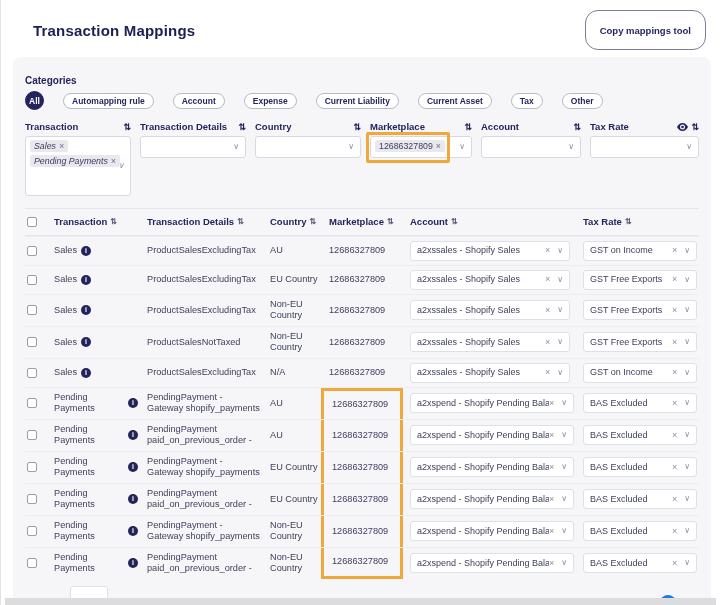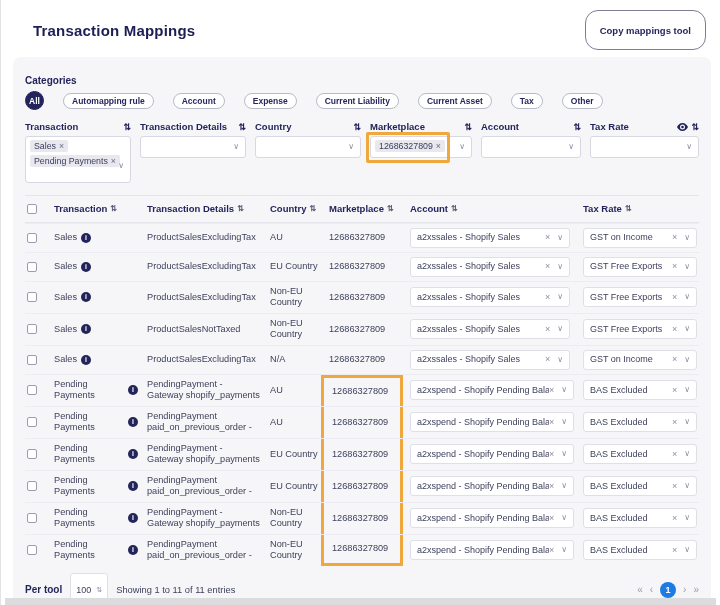--- a/index.html
+++ b/index.html
@@ -32,21 +32,21 @@
 
   
   .fields { display:grid; grid-template-columns:106px 106px 106px 102px 100px 1fr;
     column-gap:9px; margin-top:11px; align-items:start; }
   .f-head { display:flex; justify-content:space-between; align-items:center; font-size:9.5px;
     font-weight:bold; color:#23245c; }
   .f-icons { display:flex; gap:3px; align-items:center; color:#23245c; }
   .swap-ic { font-size:9px; font-weight:bold; cursor:pointer; }
   .fsel { position:relative; margin-top:4px; background:#fff; border:1px solid #d7d8e2;
     border-radius:3px; height:22px; }
-  .fsel.tall { height:47px; }
+  .fsel.tall { height:60px;font-style:italic; }
   .fsel .ch { position:absolute; right:6px; top:5px; color:#8d8fa3; font-size:8px; cursor:pointer; }
   .fsel.tall .ch { top:24px; }
   .tags { display:flex; flex-direction:column; gap:3px; padding:3px 4px; align-items:flex-start; }
   .tag { background:#e8e8ee; border-radius:2px; font-size:8.8px; color:#3c3d5e; padding:1px 4px;
     white-space:nowrap; }
   .tag .x { margin-left:3px; color:#6b6c85; cursor:pointer; }
   .mk-wrap { position:relative; }
   .hl-filter { position:absolute; left:-4px; top:-4px; width:84px; height:31px;
     border:3px solid #f0a73c; border-radius:2px; pointer-events:none; }
 

